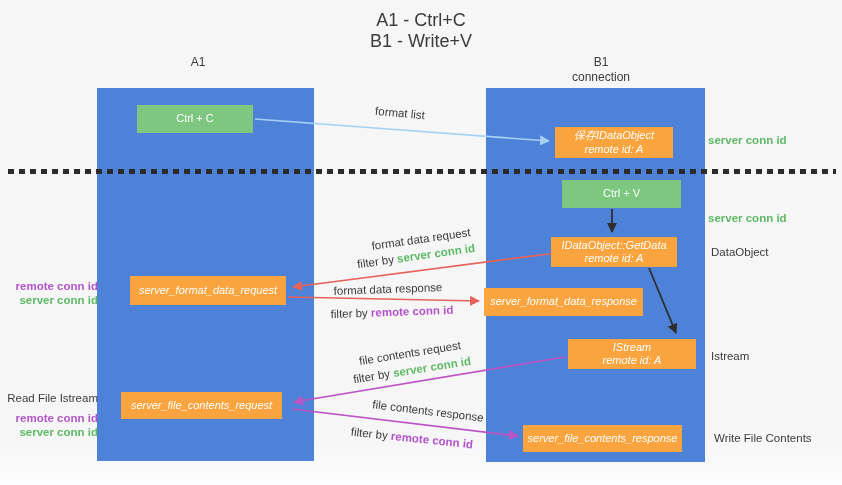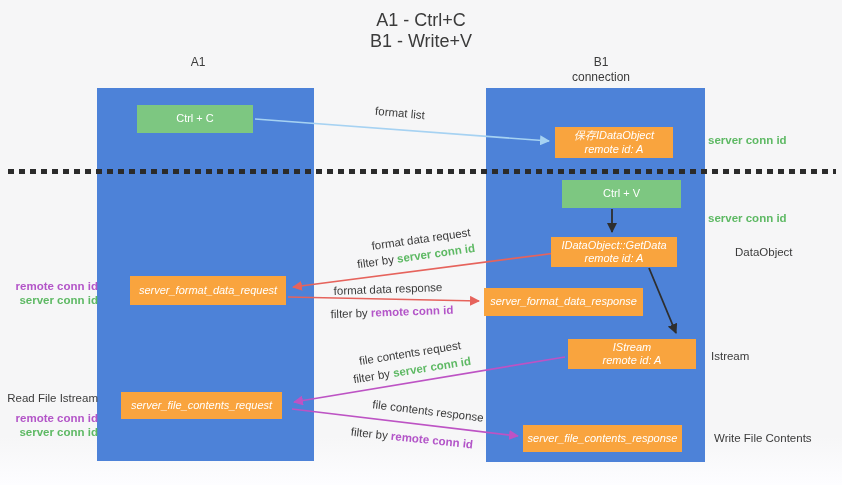--- a/index.html
+++ b/index.html
@@ -161,21 +161,21 @@
     <span>filter by </span><span class="lab-green">server conn id</span>
   </div>
 
   <div class="elabel" style="left:428px;top:411px;--rot:7deg;">file contents response</div>
   <div class="elabel" style="left:412px;top:438px;--rot:6deg;">
     <span>filter by </span><span class="lab-purple">remote conn id</span>
   </div>
 
   <div class="slabel lab-green" style="left:708px;top:133px;">server conn id</div>
   <div class="slabel lab-green" style="left:708px;top:211px;">server conn id</div>
-  <div class="slabel" style="left:711px;top:245px;margin-left:24px;">DataObject</div>
+  <div class="slabel" style="left:711px;top:245px;">DataObject</div>
   <div class="slabel" style="left:711px;top:349px;">Istream</div>
   <div class="slabel" style="left:714px;top:431px;">Write File Contents</div>
 
   <div class="slabel left-stack" style="top:279px;">
     <div class="lab-purple">remote conn id</div>
     <div class="lab-green">server conn id</div>
   </div>
   <div class="slabel left-stack" style="top:391px;">Read File Istream</div>
   <div class="slabel left-stack" style="top:411px;">
     <div class="lab-purple">remote conn id</div>

